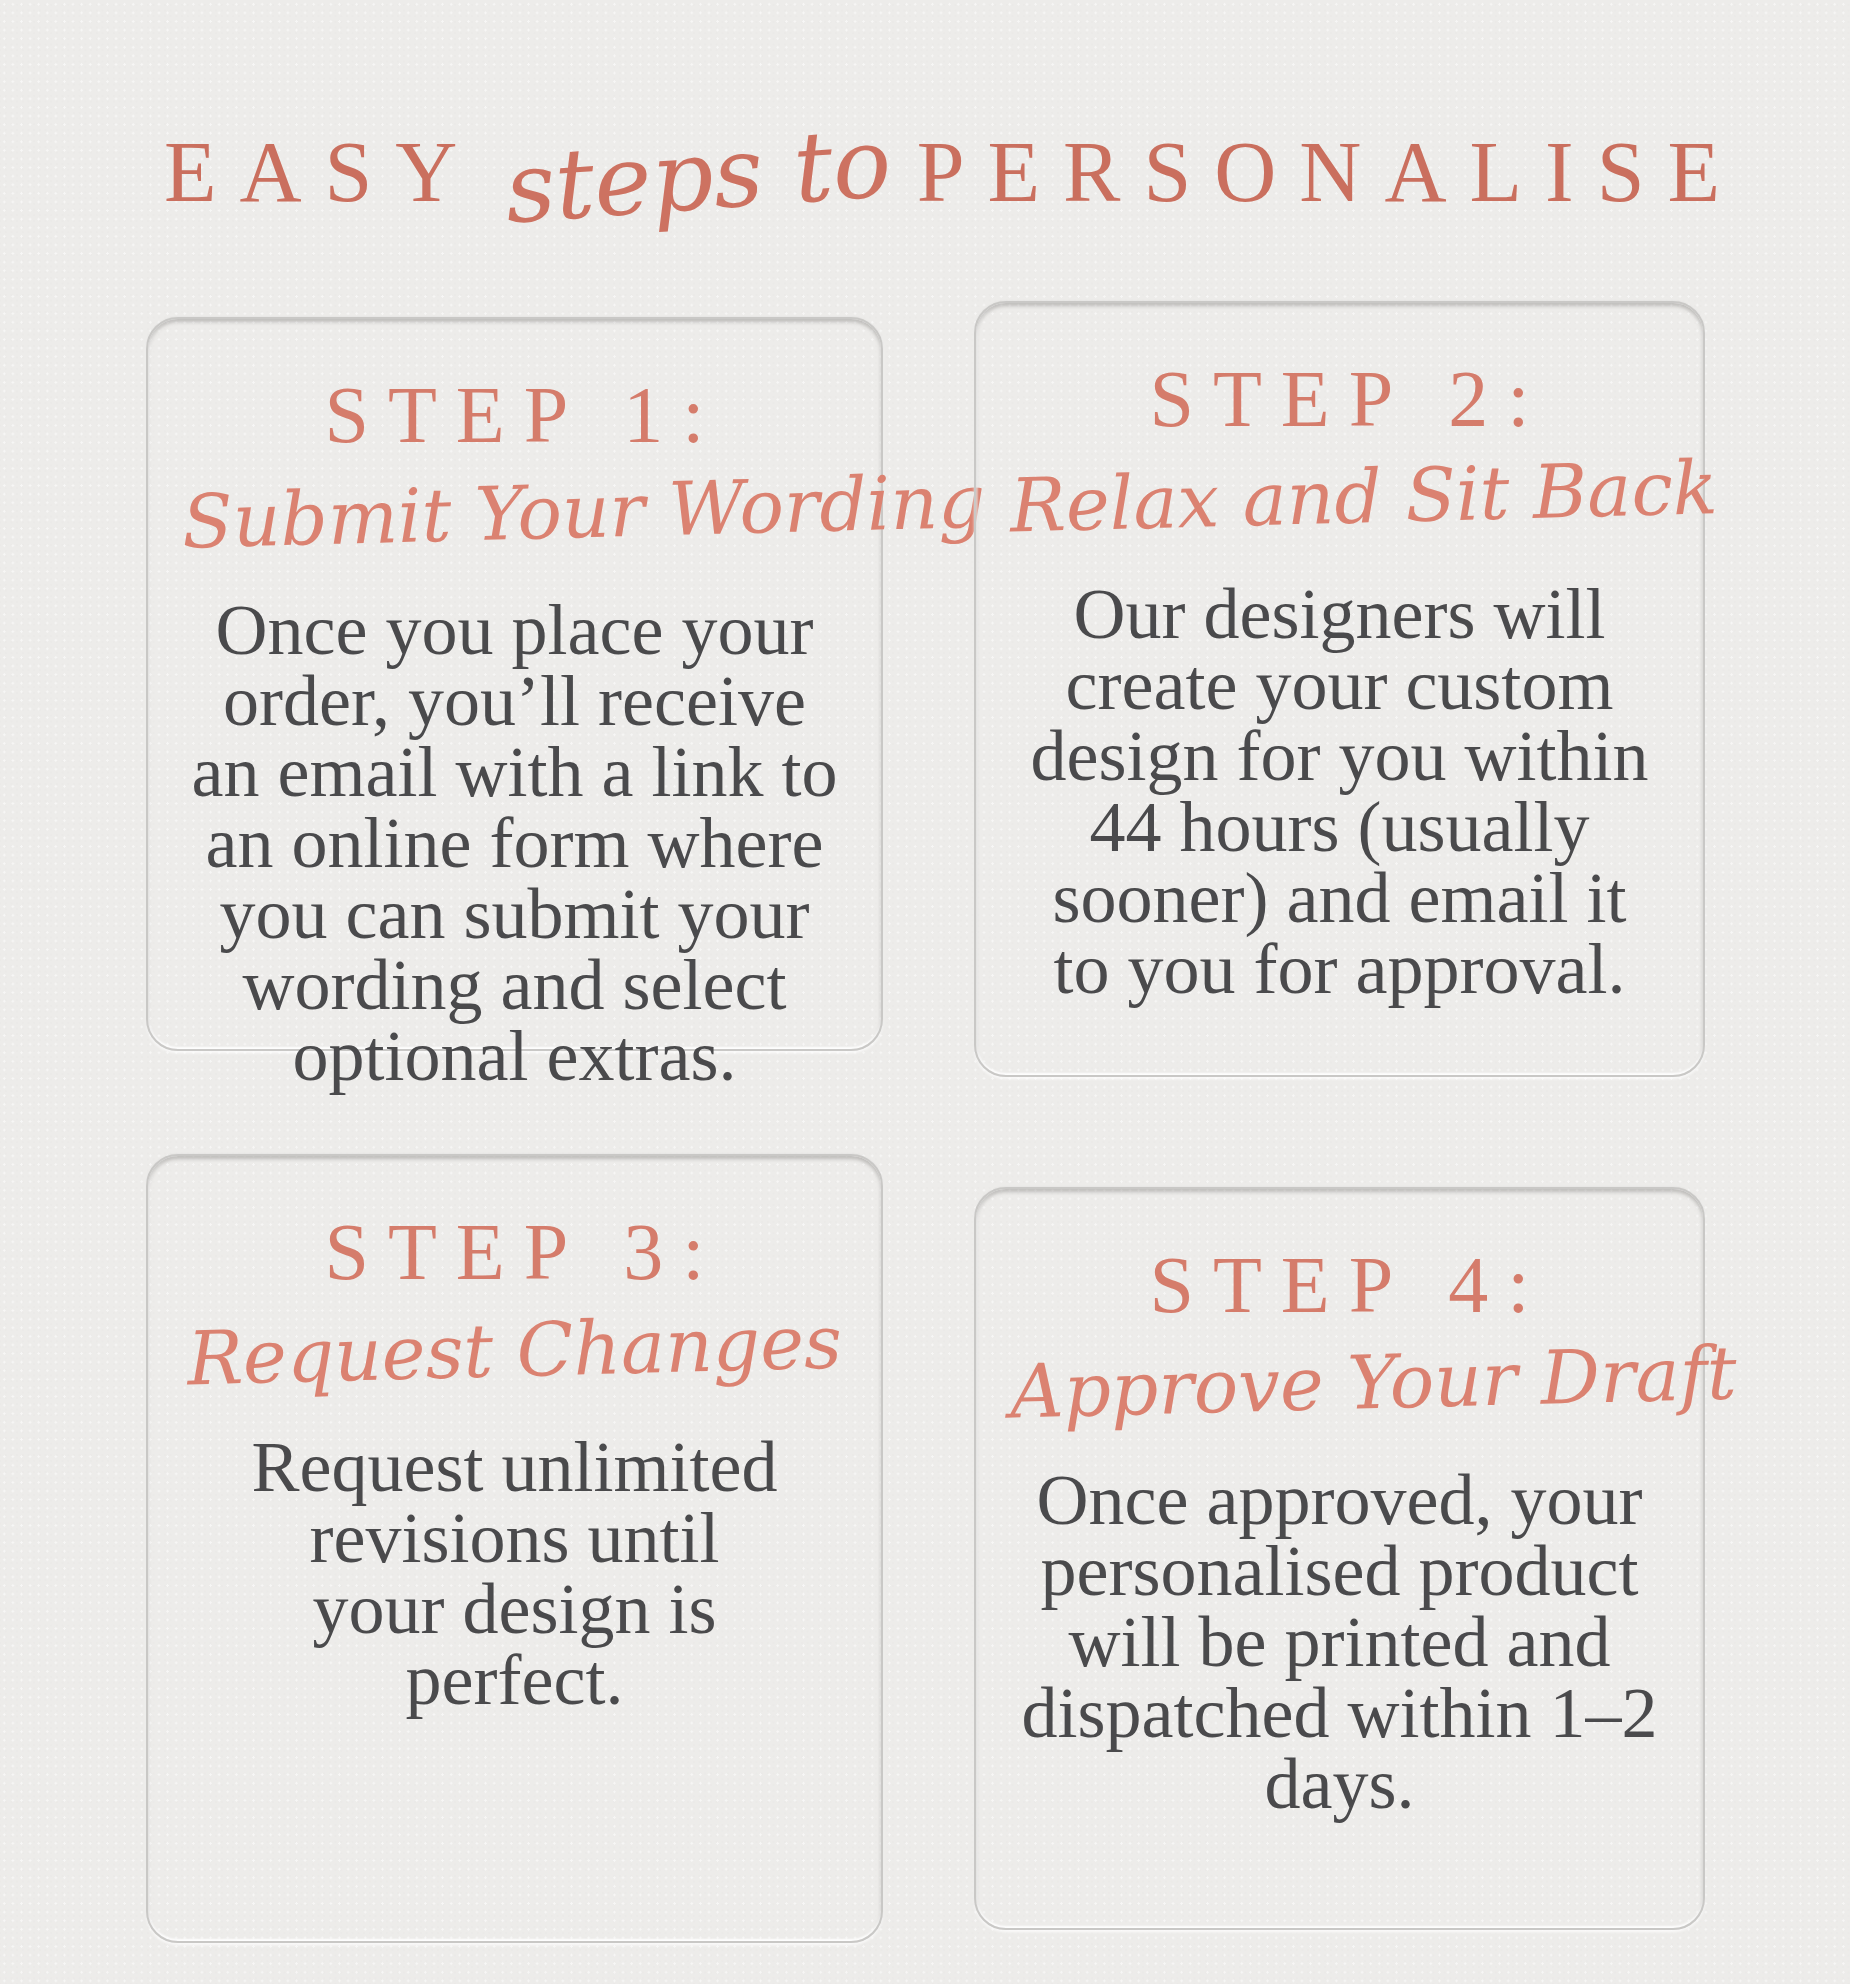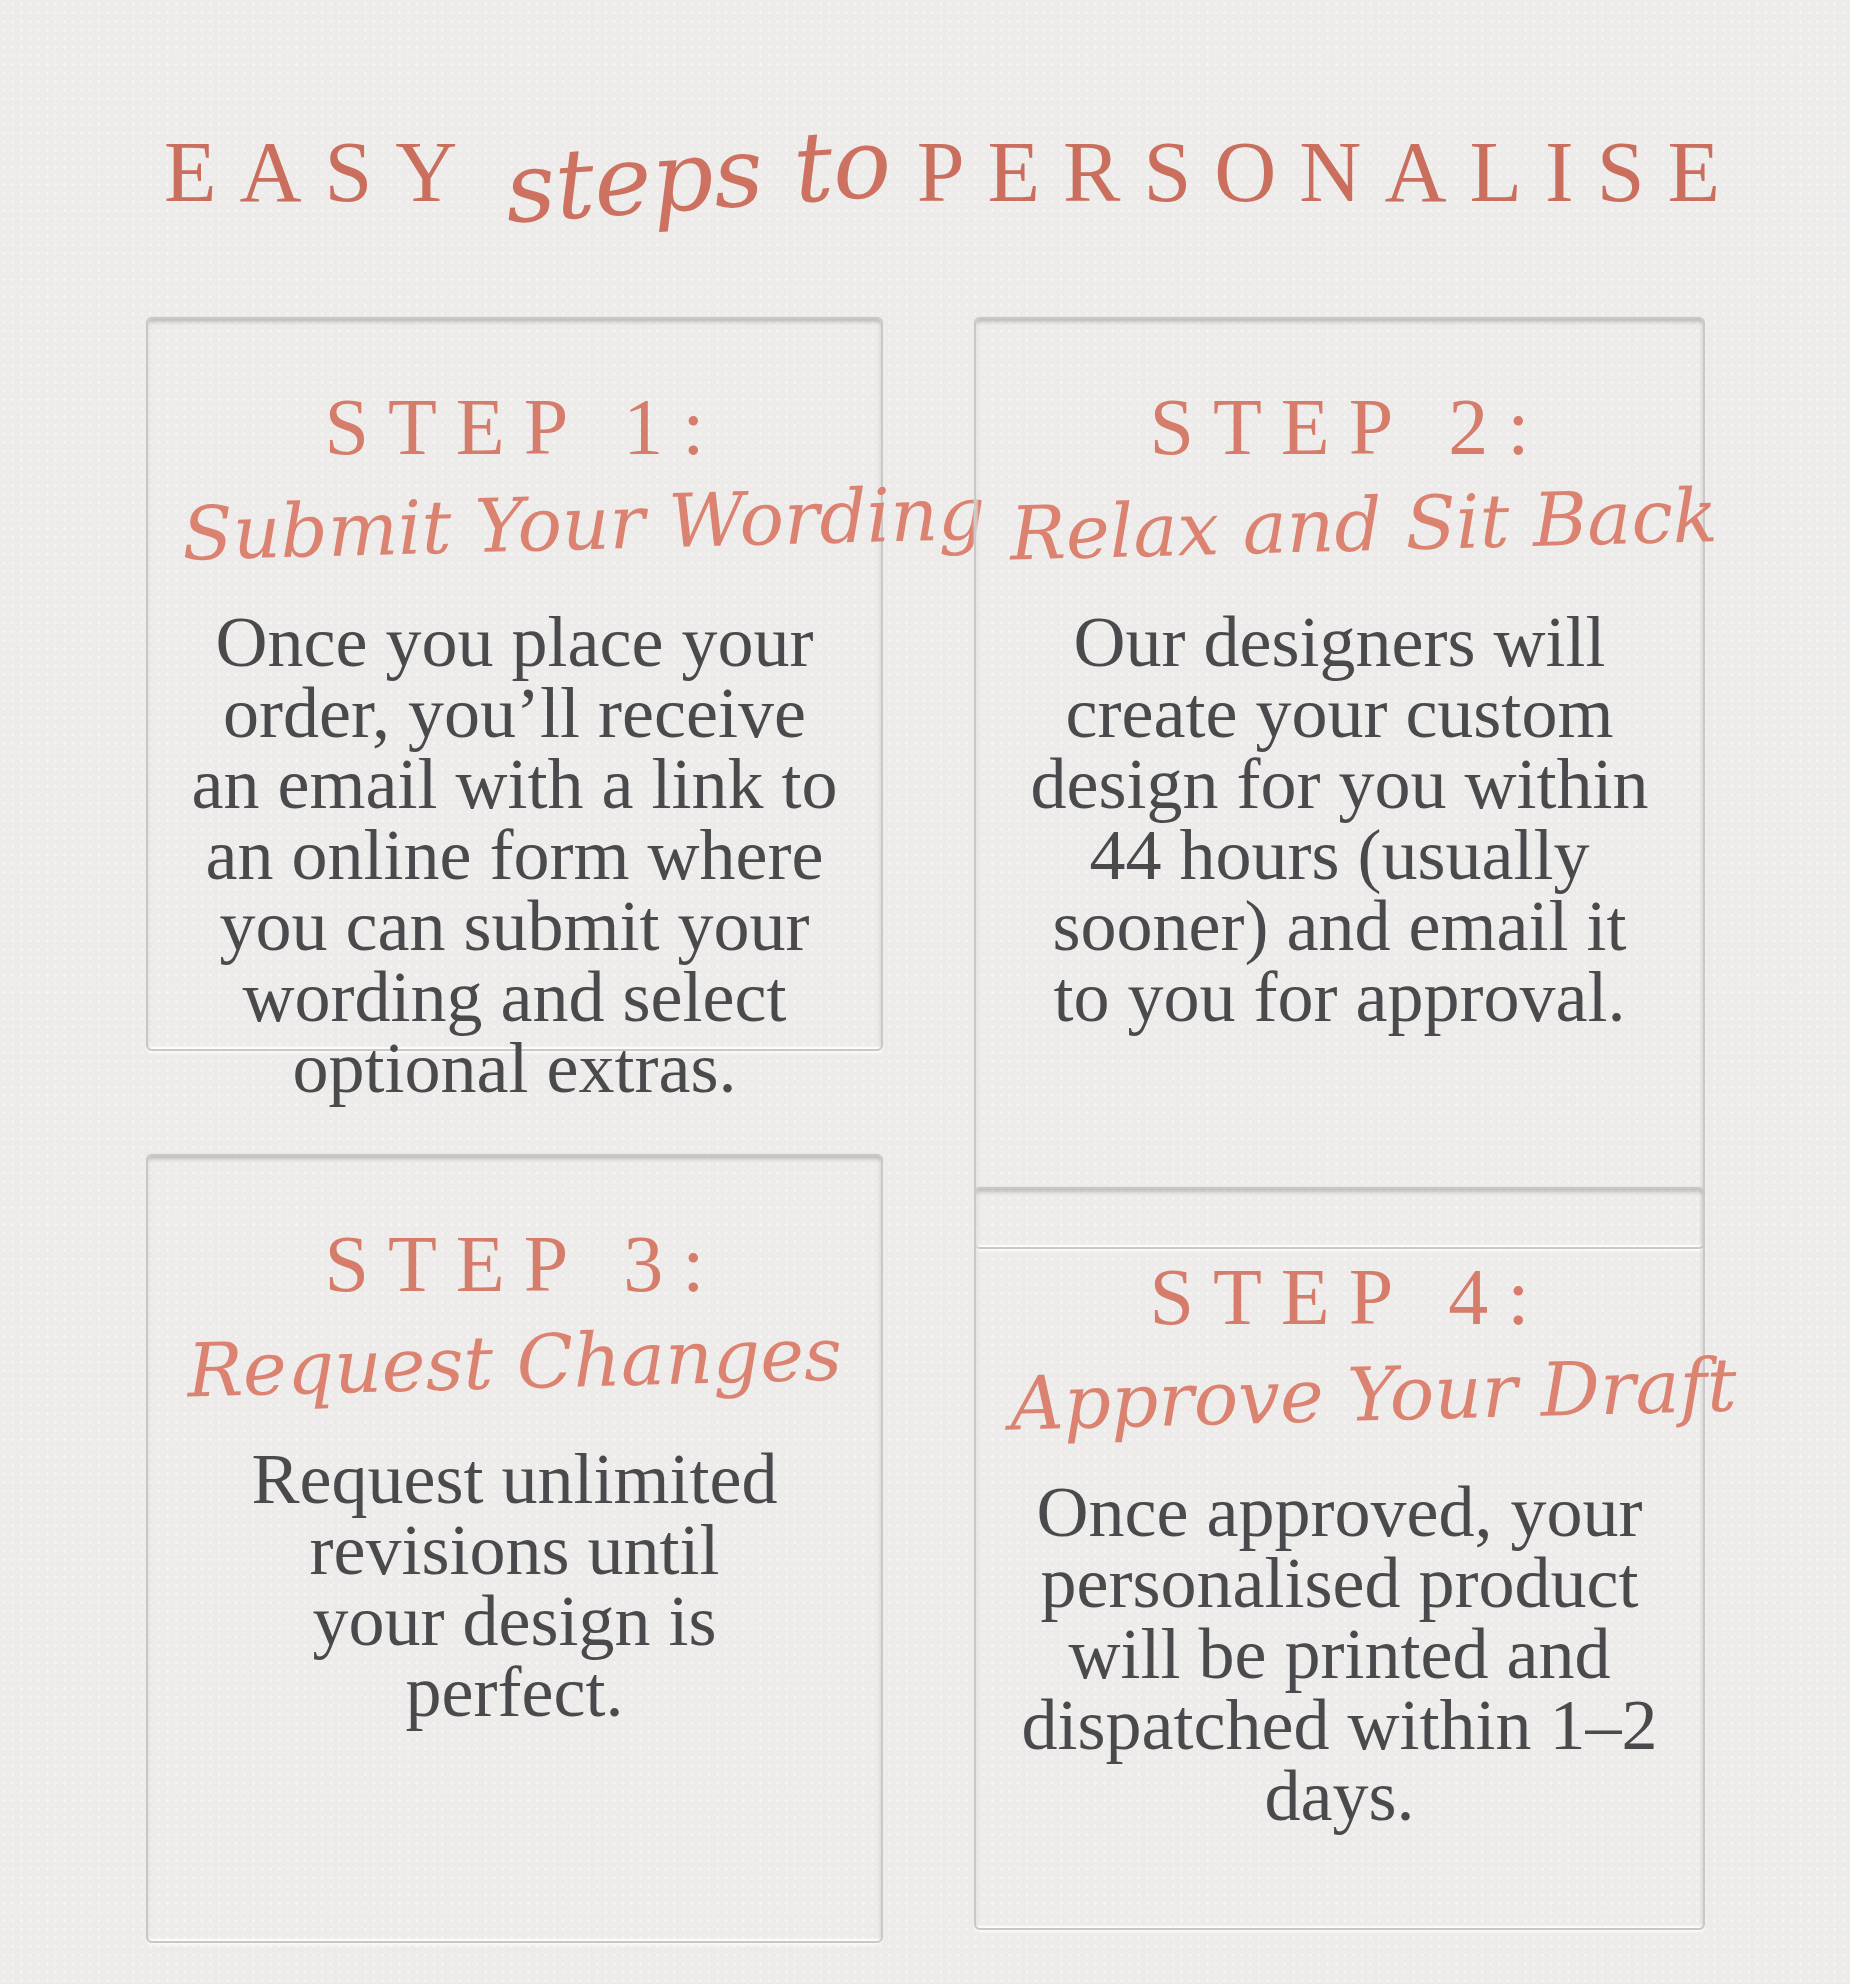--- a/index.html
+++ b/index.html
@@ -28,32 +28,32 @@
   .title-script{
     font-family:"DejaVu Serif", serif;
     font-style:italic;font-size:97px;line-height:1;
     color:#cd7261;margin:0 25px;position:relative;top:3.8px;
     transform:rotate(-4deg);
   }
 
   
   .card{
     position:absolute;box-sizing:border-box;
-    border:2.9px solid #c9c8c6;border-radius:6px;
+    border:2.9px solid #c9c8c6;border-radius:32px;
     box-shadow:
       inset 0 2.9px 3.8px rgba(112,110,107,0.38),
       inset 0 -1.9px 1.9px rgba(255,255,255,0.95),
       inset 1.9px 0 1.9px rgba(255,255,255,0.55),
       0 1.9px 2.9px rgba(255,255,255,0.85),
       0 0 1.9px rgba(0,0,0,0.12);
-    padding:60px 34px 0;
+    padding:48px 34px 0;
     text-align:center;
   }
   #card-1{left:146px;top:317px;width:737px;height:734px;}
-  #card-2{left:974px;top:317px;width:731px;height:932px;}
+  #card-2{left:974px;top:301px;width:731px;height:776px;}
   #card-3{left:146px;top:1154px;width:737px;height:789px;}
   #card-4{left:974px;top:1187px;width:731px;height:743px;}
 
   .card-heading{
     font-size:80px;line-height:1.2;letter-spacing:19px;
     padding-left:19px; 
     color:#d57c6b;font-weight:normal;margin:0;
   }
   .card-subtitle{
     font-family:"DejaVu Serif", serif;

